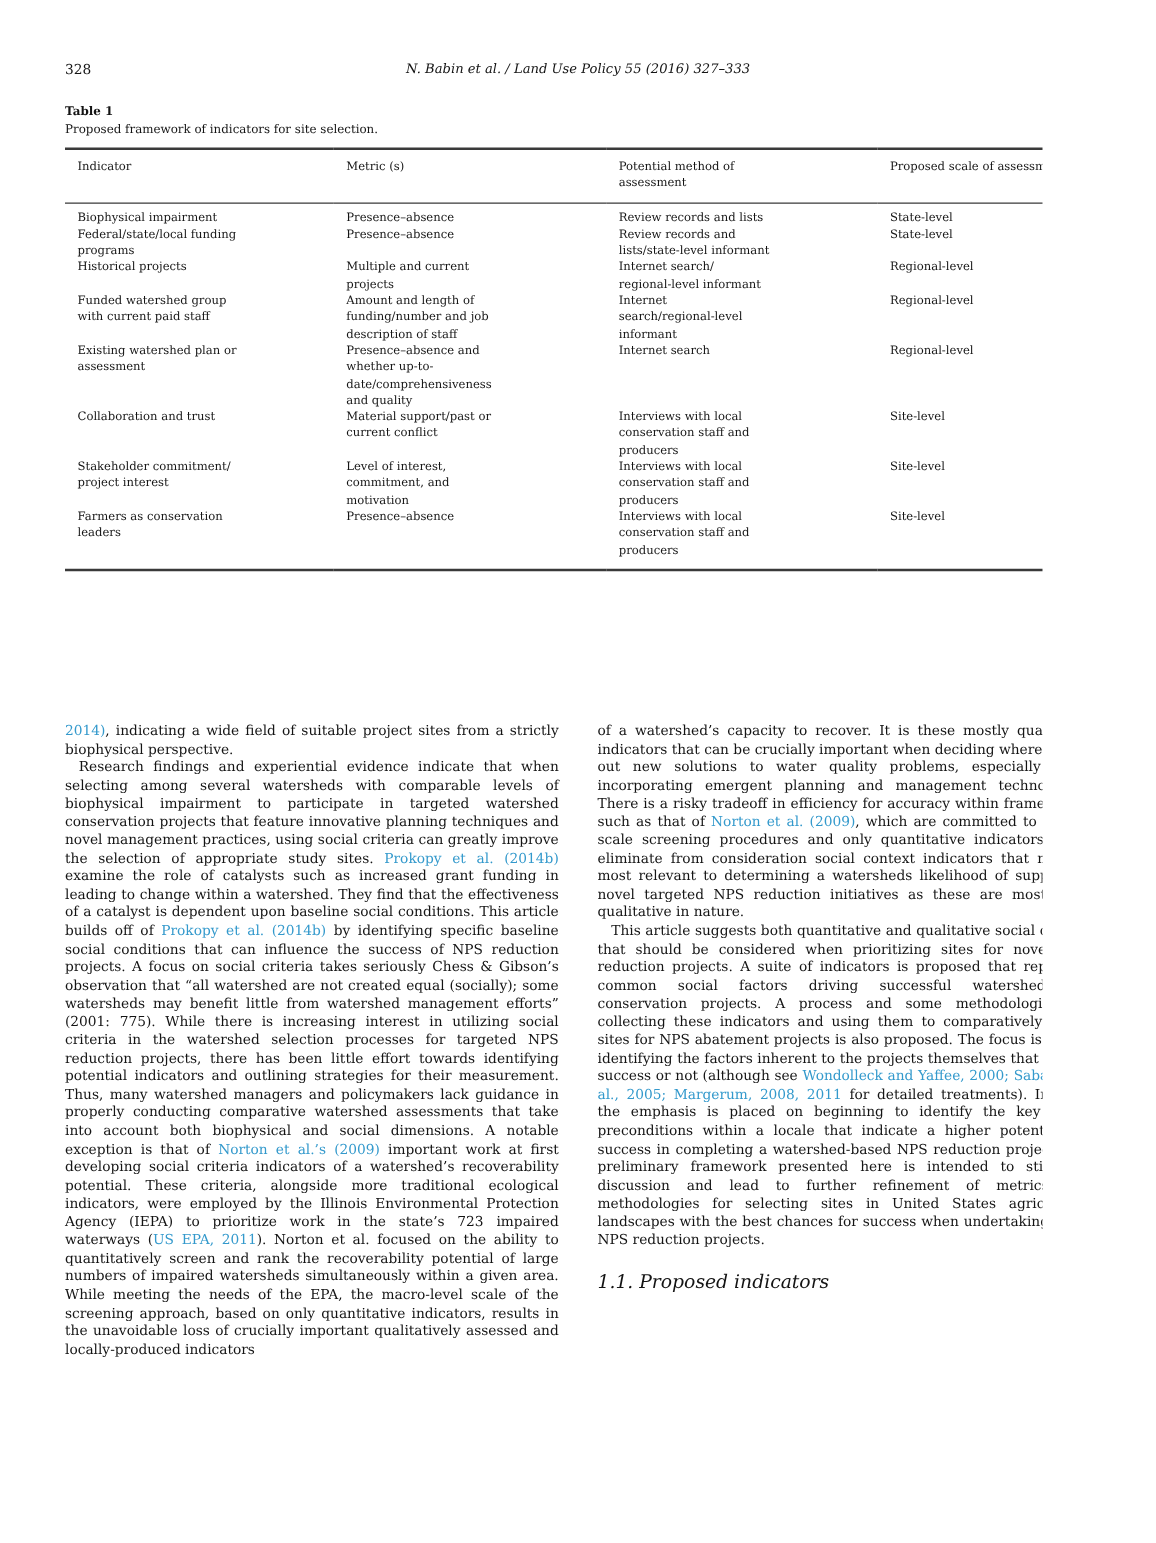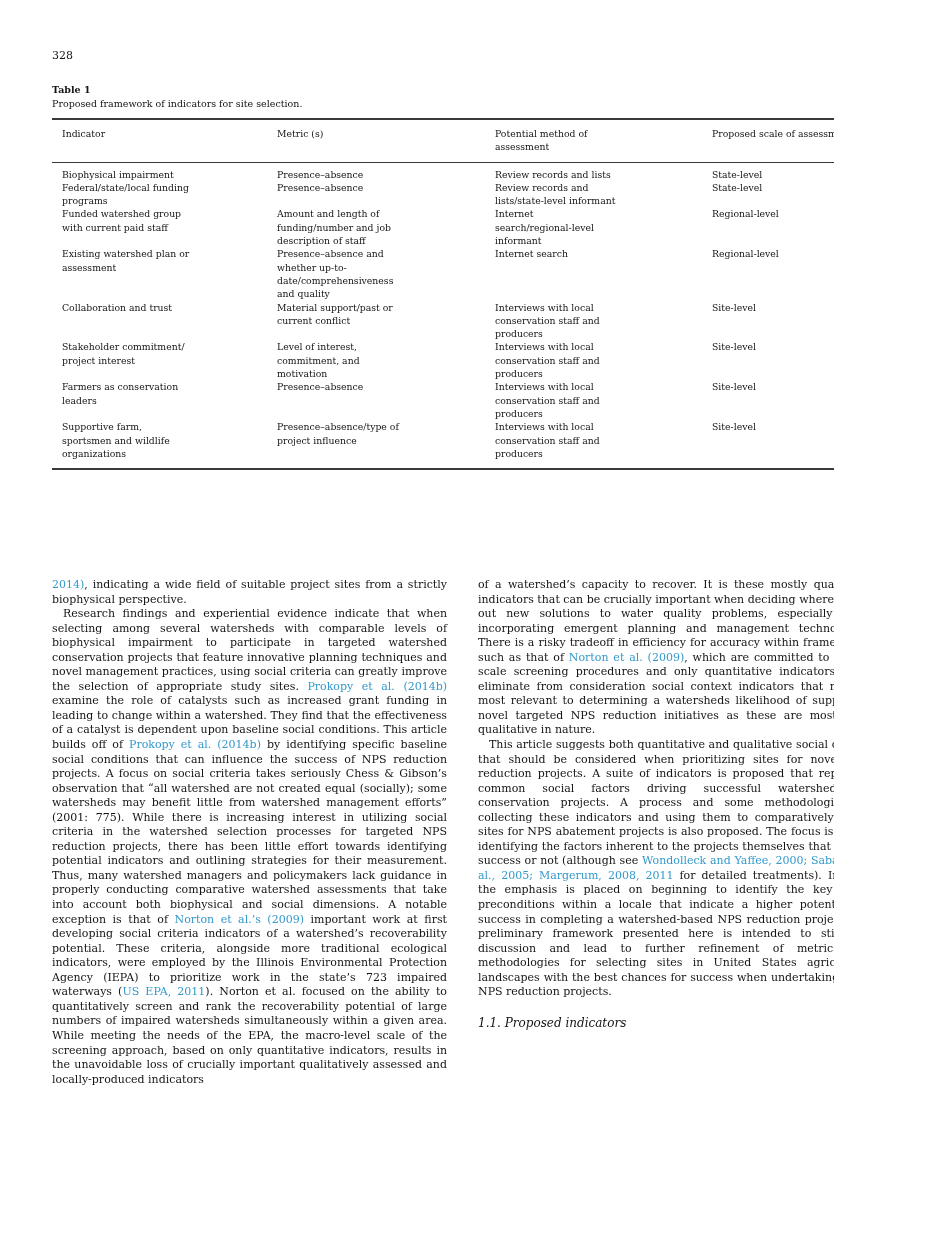--- a/index.html
+++ b/index.html
@@ -35,29 +35,30 @@
   table.indicators th:nth-child(4), table.indicators td:nth-child(4) { width:20.83%; }
   table.indicators tbody tr:first-child td { padding-top:5px; }
   table.indicators tbody tr:last-child td { padding-bottom:8px; }
 
   
   .columns { top:578px; display:flex; gap:31px; }
   .col { width:402px; }
   .para { font-size:11px; line-height:14.55px; text-align:justify; }
   .para.indent { text-indent:11px; }
   .cite { color:var(--link); cursor:pointer; }
-  .section-heading { font-style:italic; font-size:12px; margin-top:16px; margin-bottom:15px; }
+  .section-heading { font-style:italic; font-size:15px; margin-top:16px; margin-bottom:15px; }
 </style>
 </head>
 <body>
 
 <div class="page">
 
   <div class="content-band running-head-band">
     <span class="page-number">328</span>
+    <div class="running-head">N. Babin et al. / Land Use Policy 55 (2016) 327–333</div>
   </div>
 
   <div class="content-band table-block">
     <div class="table-label">Table 1</div>
     <div class="table-caption">Proposed framework of indicators for site selection.</div>
     <table class="indicators">
       <thead>
           <tr>
             <th>Indicator</th>
             <th>Metric (s)</th>
@@ -73,20 +74,28 @@
             <td>Review records and lists</td>
             <td>State-level</td>
           </tr>
           <tr>
             <td>Federal/state/local funding
 programs</td>
             <td>Presence–absence</td>
             <td>Review records and
 lists/state-level informant</td>
             <td>State-level</td>
+          </tr>
+          <tr>
+            <td>Historical projects</td>
+            <td>Multiple and current
+projects</td>
+            <td>Internet search/
+regional-level informant</td>
+            <td>Regional-level</td>
           </tr>
           <tr>
             <td>Funded watershed group
 with current paid staff</td>
             <td>Amount and length of
 funding/number and job
 description of staff</td>
             <td>Internet
 search/regional-level
 informant</td>
@@ -124,31 +133,20 @@
           </tr>
           <tr>
             <td>Farmers as conservation
 leaders</td>
             <td>Presence–absence</td>
             <td>Interviews with local
 conservation staff and
 producers</td>
             <td>Site-level</td>
           </tr>
-          <tr>
-            <td>Supportive farm,
-sportsmen and wildlife
-organizations</td>
-            <td>Presence–absence/type of
-project influence</td>
-            <td>Interviews with local
-conservation staff and
-producers</td>
-            <td>Site-level</td>
-          </tr>
         </tbody>
     </table>
   </div>
 
   <div class="content-band columns">
     <div class="col" id="col-left">
         <p class="para"><span class="cite">2014)</span><span>, indicating a wide field of suitable project sites from a strictly biophysical perspective.</span></p>
         <p class="para indent"><span>Research findings and experiential evidence indicate that when selecting among several watersheds with comparable levels of biophysical impairment to participate in targeted watershed conservation projects that feature innovative planning techniques and novel management practices, using social criteria can greatly improve the selection of appropriate study sites. </span><span class="cite">Prokopy et al. (2014b)</span><span> examine the role of catalysts such as increased grant funding in leading to change within a watershed. They find that the effectiveness of a catalyst is dependent upon baseline social conditions. This article builds off of </span><span class="cite">Prokopy et al. (2014b)</span><span> by identifying specific baseline social conditions that can influence the success of NPS reduction projects. A focus on social criteria takes seriously Chess &amp; Gibson’s observation that “all watershed are not created equal (socially); some watersheds may benefit little from watershed management efforts” (2001: 775). While there is increasing interest in utilizing social criteria in the watershed selection processes for targeted NPS reduction projects, there has been little effort towards identifying potential indicators and outlining strategies for their measurement. Thus, many watershed managers and policymakers lack guidance in properly conducting comparative watershed assessments that take into account both biophysical and social dimensions. A notable exception is that of </span><span class="cite">Norton et al.’s (2009)</span><span> important work at first developing social criteria indicators of a watershed’s recoverability potential. These criteria, alongside more traditional ecological indicators, were employed by the Illinois Environmental Protection Agency (IEPA) to prioritize work in the state’s 723 impaired waterways (</span><span class="cite">US EPA, 2011</span><span>). Norton et al. focused on the ability to quantitatively screen and rank the recoverability potential of large numbers of impaired watersheds simultaneously within a given area. While meeting the needs of the EPA, the macro-level scale of the screening approach, based on only quantitative indicators, results in the unavoidable loss of crucially important qualitatively assessed and locally-produced indicators</span></p>
       </div>
     <div class="col" id="col-right">

